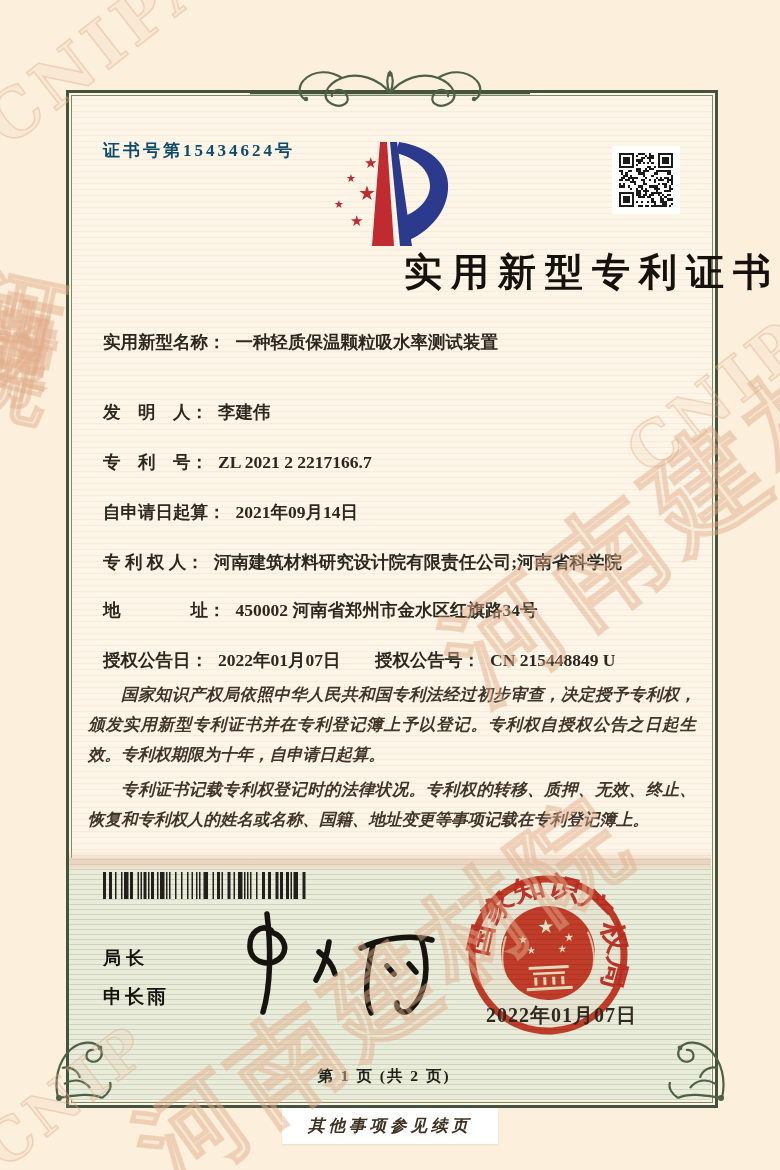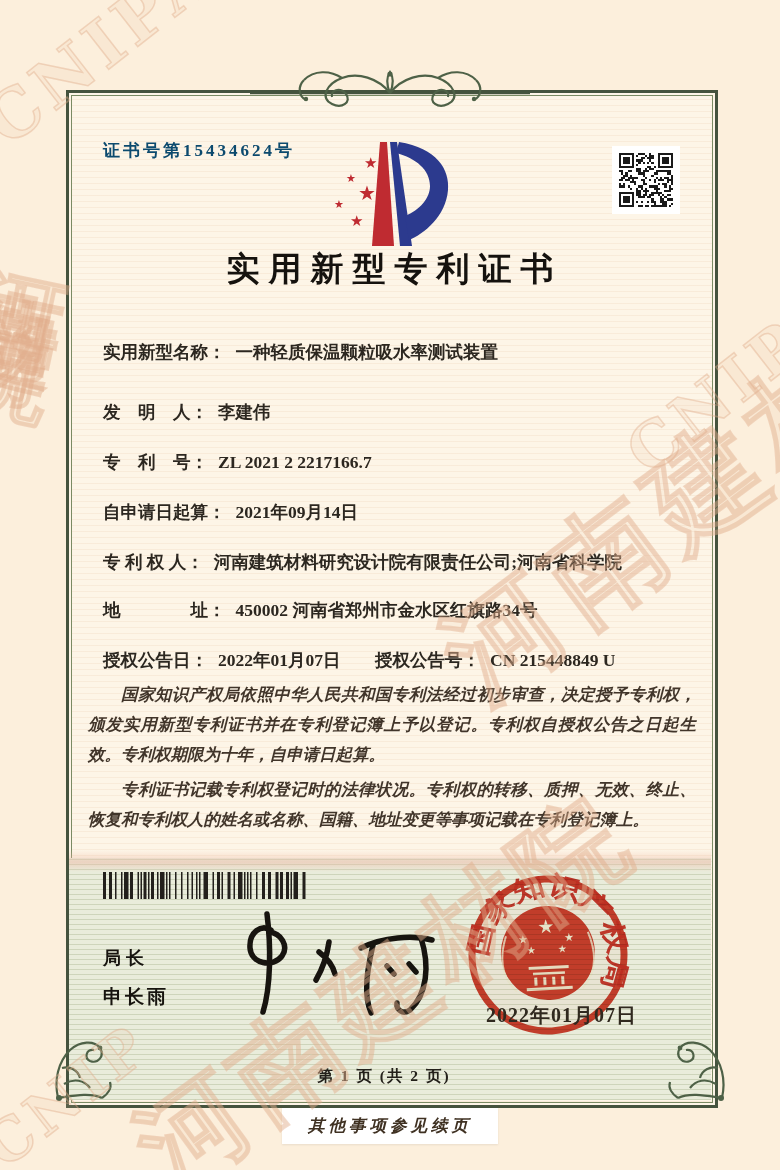--- a/index.html
+++ b/index.html
@@ -42,25 +42,25 @@
   .wm-cn2{ left:395px; top:405px; font-size:116px; letter-spacing:10px; transform:rotate(-37deg); }
   .wm-cn3{ left:95px;  top:920px; font-size:108px; letter-spacing:8px;  transform:rotate(-36deg); }
   .wm-lat1{ left:-35px; top:8px;    font-size:66px; letter-spacing:6px; transform:rotate(-38deg); }
   .wm-lat2{ left:608px; top:345px;  font-size:62px; letter-spacing:6px; transform:rotate(-38deg); }
   .wm-lat3{ left:-28px; top:1062px; font-size:58px; letter-spacing:5px; transform:rotate(-38deg); }
   
   .z{ position:absolute; z-index:5; }
   .cert-no{ left:103px; top:139px; font-size:17px; font-weight:700; letter-spacing:3px; color:#0c4a6e;}
   .logo{ left:322px; top:140px; }
   .qr-wrap{ left:612px; top:146px; width:68px; height:68px; background:#fff; display:flex; align-items:center; justify-content:center;}
-  .title{ left:0; width:780px; top:247px; text-align:center; font-size:33px; font-weight:700;
+  .title{ left:0; width:780px; top:247px; text-align:right; font-size:38px; font-weight:700;
           letter-spacing:9px; color:#15120e; text-indent:9px;}
   .field{ left:103px; font-size:17.5px; font-weight:700; color:#2c2720; white-space:nowrap;}
   .field .val{ margin-left:10px; }
-  .f1{top:340px;} .f2{top:400px;} .f3{top:450px;} .f4{top:500px;} .f5{top:550px;} .f6{top:598px;}
+  .f1{top:330px;} .f2{top:400px;} .f3{top:450px;} .f4{top:500px;} .f5{top:550px;} .f6{top:598px;}
   .f7{top:648px;} .grant-no{ position:absolute; left:272px; top:0; white-space:nowrap;}
   .body-text{ left:88px; top:680px; width:608px; font-size:16.5px; line-height:1.82;
               font-weight:600; font-style:italic; color:#41352a; text-align:justify;}
   .body-text p{ margin:0 0 5px 0; text-indent:2em;}
   .barcode{ left:103px; top:872px; }
   .signer-title{ left:103px; top:946px; font-size:18px; font-weight:700; letter-spacing:5px; color:#17140f;}
   .signer-name{ left:103px; top:984px; font-size:19px; font-weight:700; letter-spacing:3px; color:#17140f;}
   .signature{ left:213px; top:908px; }
   .seal{ left:433px; top:840px; transform:rotate(-3deg); mix-blend-mode:multiply;}
   .seal-date{ left:486px; top:1002px; font-size:20px; font-weight:700; color:#30291f; letter-spacing:1px;}

